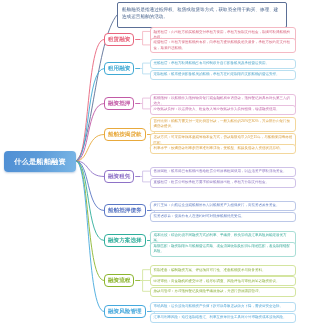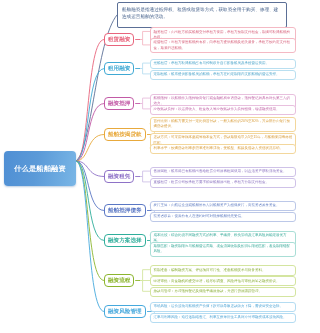--- a/index.html
+++ b/index.html
@@ -10,21 +10,21 @@
     overflow:hidden;
     position:relative;
   }
   #canvas{position:absolute;inset:0;width:300px;height:333px;}
   #edges{position:absolute;left:0;top:0;width:300px;height:333px;pointer-events:none;}
 
   .node{position:absolute;box-sizing:border-box;}
 
   
   .root{
-    left:4px;top:151px;width:72px;height:35px;
+    left:4px;top:151px;width:72px;height:21px;
     border-radius:4px;
     background:linear-gradient(100deg,#4f8fd4 0%,#5b9ad8 45%,#79b6e6 100%);
     color:#ffffff;
     display:flex;align-items:center;justify-content:center;
     font-size:7.2px;font-weight:bold;letter-spacing:.2px;
     box-shadow:0 1px 2px rgba(60,110,170,.35);
   }
 
   
   .topic{

